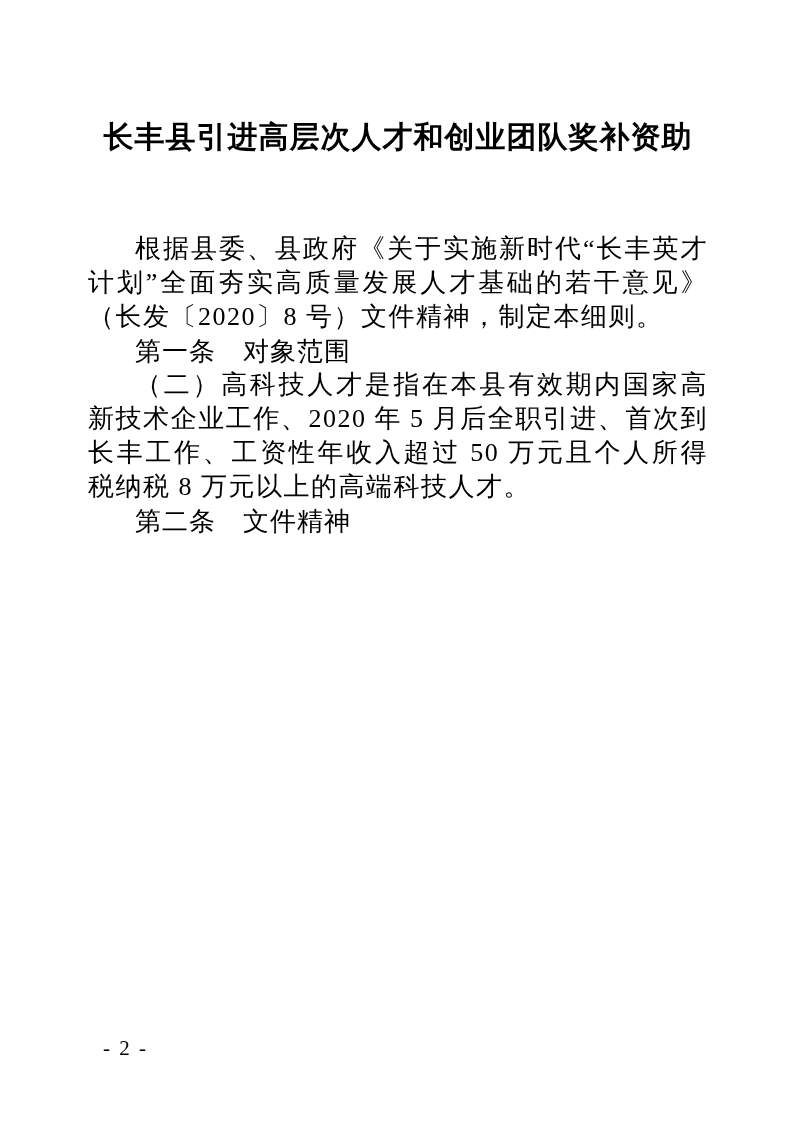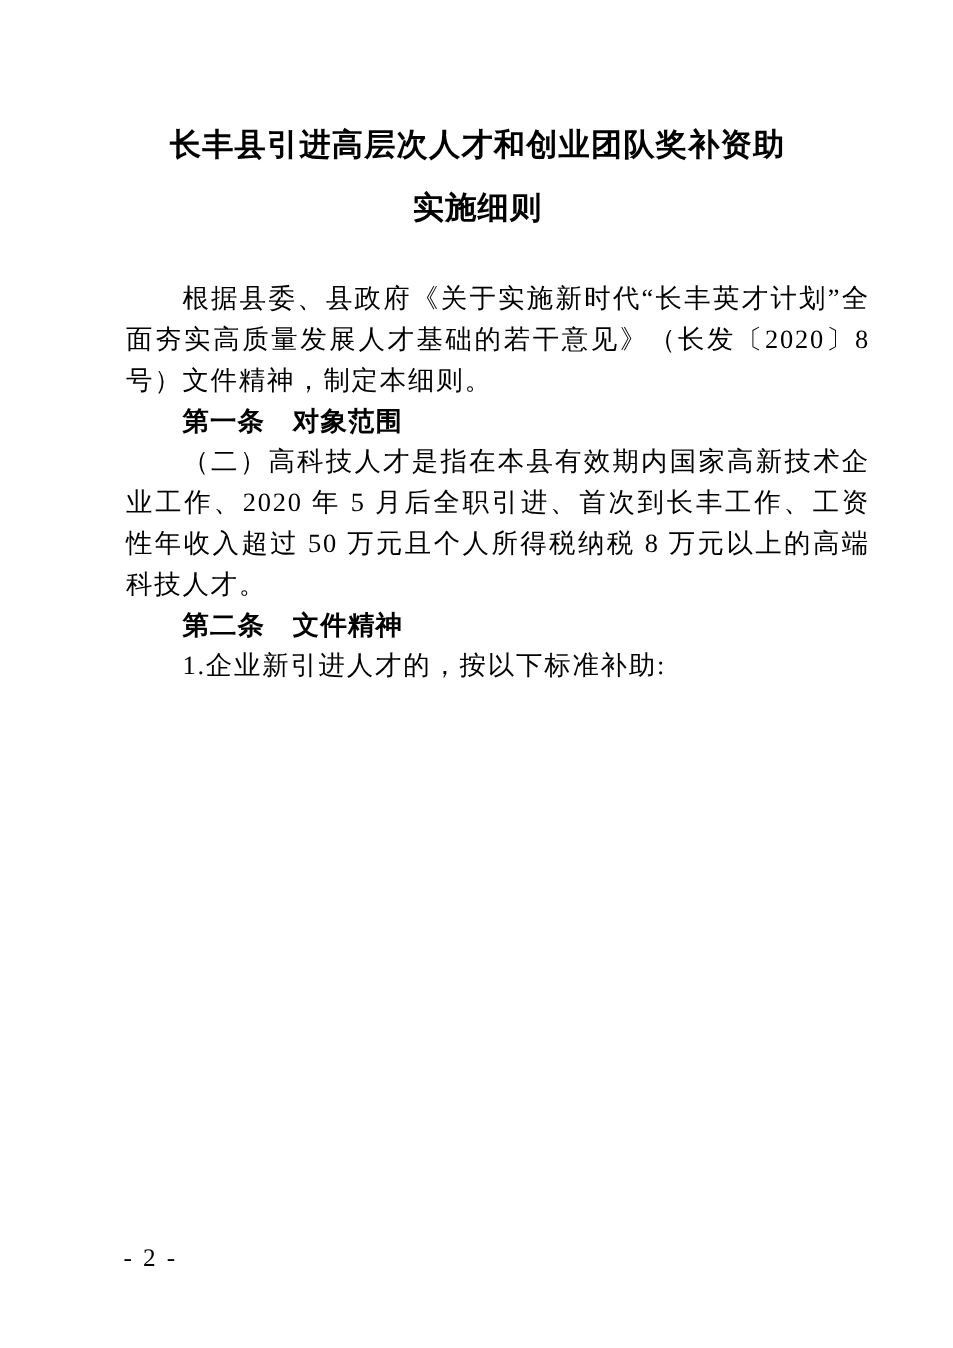--- a/index.html
+++ b/index.html
@@ -11,73 +11,70 @@
     position: relative;
     width: 794px;
     height: 1123px;
     background: #ffffff;
     color: #000000;
     overflow: hidden;
   }
   .doc-title {
     position: absolute;
     left: 88px;
-    top: 94px;
+    top: 110px;
     width: 620px;
     text-align: center;
     font-family: "Liberation Serif", "DejaVu Serif", serif;
     font-weight: bold;
-    font-size: 26px;
+    font-size: 30px;
     line-height: 53px;
     letter-spacing: 1px;
   }
   .doc-body {
     position: absolute;
     left: 88px;
     top: 232px;
     width: 620px;
     font-family: "Liberation Serif", "DejaVu Serif", serif;
-    font-size: 22px;
+    font-size: 26px;
     line-height: 34px;
     text-align: justify;
     letter-spacing: 1.5px;
-    margin-left: 17px;
   }
   .doc-body p {
     margin: 0;
     padding: 0;
     text-indent: 47px;
   }
   .heading-p {
     font-family: "Liberation Sans", "DejaVu Sans", sans-serif;
-    font-weight: bold;
+    font-weight: normal;
     letter-spacing: 1px;
   }
   .page-number {
     position: absolute;
     left: 103px;
     top: 1036px;
     font-family: "Liberation Serif", "DejaVu Serif", serif;
     font-size: 21px;
     letter-spacing: 2px;
   }
 </style>
 </head>
 <body>
 
 <div class="page">
 
   <div class="doc-title">
     <div>长丰县引进高层次人才和创业团队奖补资助</div>
-    <div>实施细则</div>
   </div>
 
   <div class="doc-body">
     <p class="body-p">根据县委、县政府《关于实施新时代“长丰英才计划”全面夯实高质量发展人才基础的若干意见》（长发〔2020〕8 号）文件精神，制定本细则。</p>
     <p class="heading-p">第一条　对象范围</p>
     <p class="body-p">（二）高科技人才是指在本县有效期内国家高新技术企业工作、2020 年 5 月后全职引进、首次到长丰工作、工资性年收入超过 50 万元且个人所得税纳税 8 万元以上的高端科技人才。</p>
     <p class="heading-p">第二条　文件精神</p>
-    <p class="body-p">1.企业新引进人才的，按以下标准补助:</p>
   </div>
 
   <div class="page-number">- 2 -</div>
 
 </div>
 
 </body></html>

